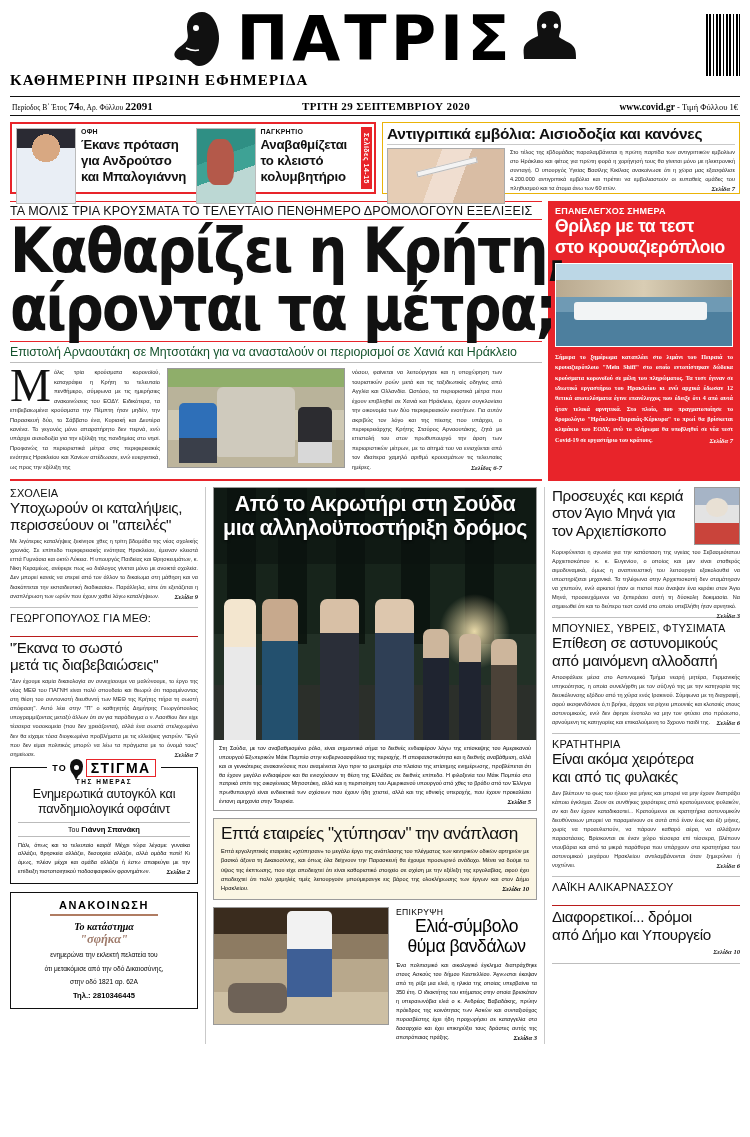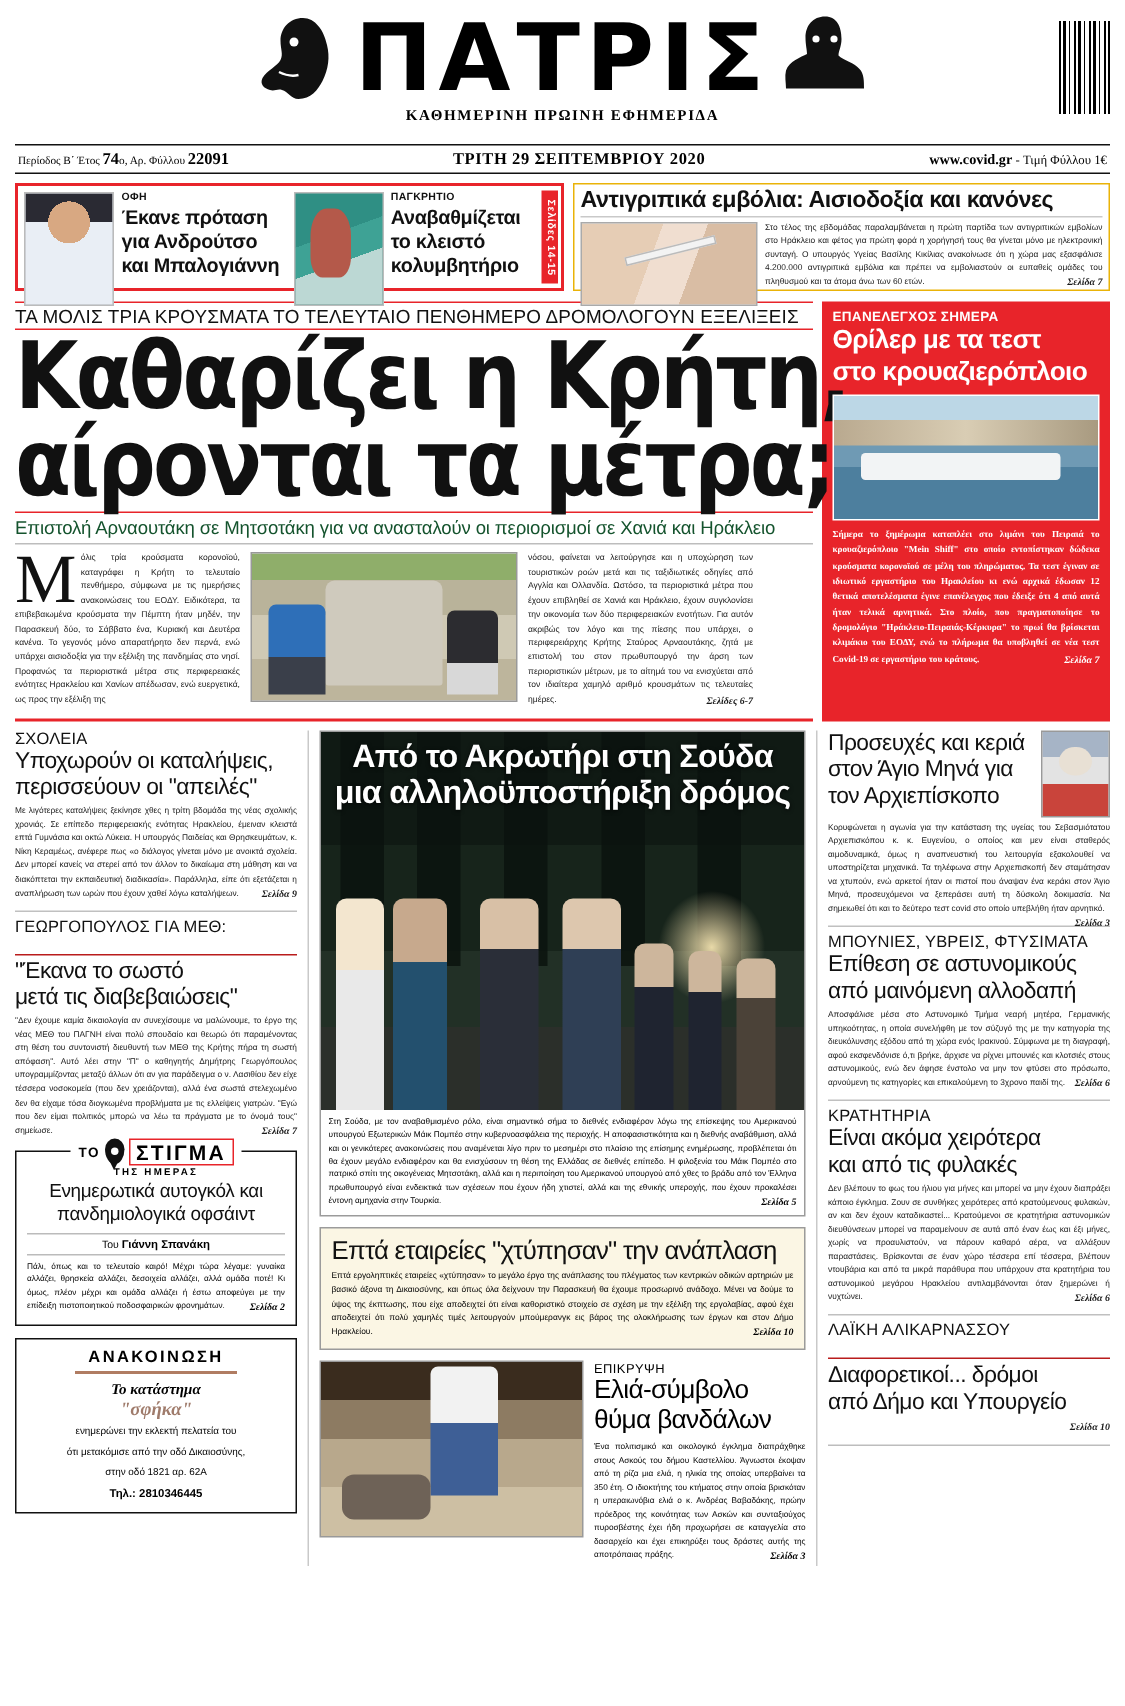--- a/index.html
+++ b/index.html
@@ -10,22 +10,22 @@
     overflow: hidden;
   }
   .page { position: relative; width: 750px; height: 1137px; background:#fff; padding: 0 10px; }
 
   
   .masthead { position: relative; height: 96px; }
   .logo-wrap { display:flex; align-items:center; justify-content:center; height: 78px; gap: 8px; }
   .logo-face { width: 56px; height: 62px; }
   .logo-text { font-family: "DejaVu Sans", sans-serif; font-weight: 700; font-size: 62px;
                letter-spacing: 4px; line-height: 0.95; color:#000000; }
-  .logo-sub { text-align:center; font-family:"Liberation Serif", serif; font-weight:700;
-              font-size: 10px; letter-spacing: 1.1px; margin-top: -6px; }
+  .logo-sub { text-align:left; font-family:"Liberation Serif", serif; font-weight:700;
+              font-size: 15px; letter-spacing: 1.1px; margin-top: -6px; }
   .barcode { position:absolute; right: 0px; top: 14px; width: 34px; height: 62px;
              background: repeating-linear-gradient(to right, #000 0 1.5px, #fff 1.5px 3px,
              #000 3px 5px, #fff 5px 6.5px, #000 6.5px 7.5px, #fff 7.5px 10px); }
   .masthead-rule { border-top: 1.6px solid #111; margin: 0 0 2px 0; }
   .infobar { display:flex; justify-content:space-between; align-items:baseline;
              font-family:"Liberation Serif", serif; font-size: 7.5px; padding: 1px 2px 3px 2px; }
   .infobar .date { font-weight:700; font-size: 11px; letter-spacing:.4px; font-family:"Liberation Serif",serif;}
   .issue b { font-size: 11px; }
   .issue .yr { font-size: 11px; font-weight:700;}
   .web { font-size: 8.5px; }
@@ -178,21 +178,21 @@
   .vand { display:flex; gap:7px; margin-top:7px; }
   .vand-photo { flex: 0 0 176px; height: 118px; border:1px solid #999;
     background: linear-gradient(#3a2c1e 0 22%, #8d7b62 22% 44%, #b8a88c 44% 72%, #cdbfa3 72% 100%);
     position:relative; overflow:hidden;}
   .vand-photo .man { position:absolute; left:42%; top:2%; width:26%; height:74%;
     background: linear-gradient(#f2f2f2 0 44%, #3e5f96 44% 100%); border-radius:5px 5px 0 0;}
   .vand-photo .stump { position:absolute; left:8%; bottom:10%; width:34%; height:26%;
     background:#6e6257; border-radius:8px;}
   .vand-txt { flex:1 1 auto; min-width:0; }
   .vand-kicker { font-size: 8.6px; letter-spacing:.3px; text-align:left; }
-  .vand-head { font-size: 17.5px; line-height:1.12; letter-spacing:-.45px; text-align:left; }
+  .vand-head { font-size: 17.5px; line-height:1.12; letter-spacing:-.45px; text-align:center; }
   .vand-body { font-size: 5.5px; line-height:1.64; text-align:justify; margin-top:4px; }
 
   
   .pray { display:flex; gap:5px; }
   .pray-txt { flex:1 1 auto; min-width:0; }
   .pray-photo { flex:0 0 46px; height: 58px; border:1px solid #999;
     background: linear-gradient(#a6b4c6 0 30%, #e3e3e3 30% 62%, #c9443b 62% 100%); position:relative;}
   .pray-photo::after{content:""; position:absolute; left:26%; top:18%; width:48%; height:34%;
     background:#e8e0d4; border-radius:50%;}
   .bottom-rule { border-top:1px solid #bdbdbd; margin-top: 6px; }

